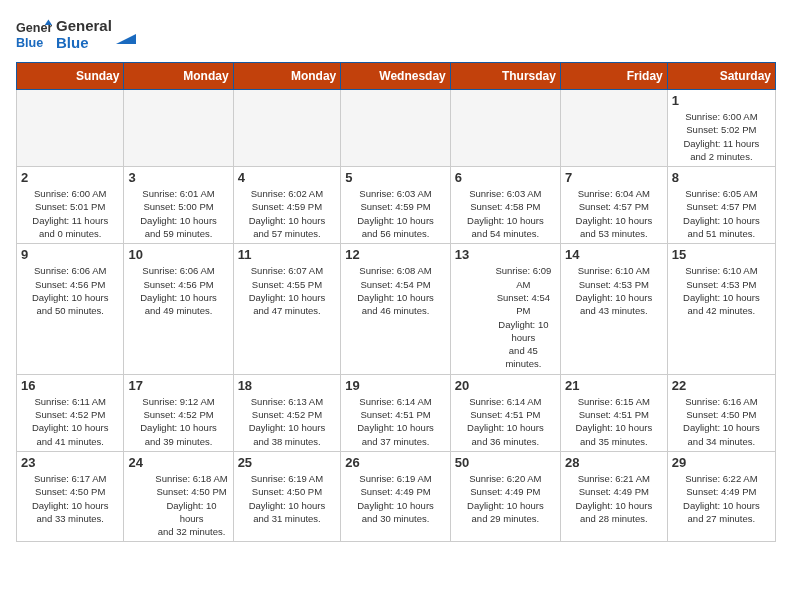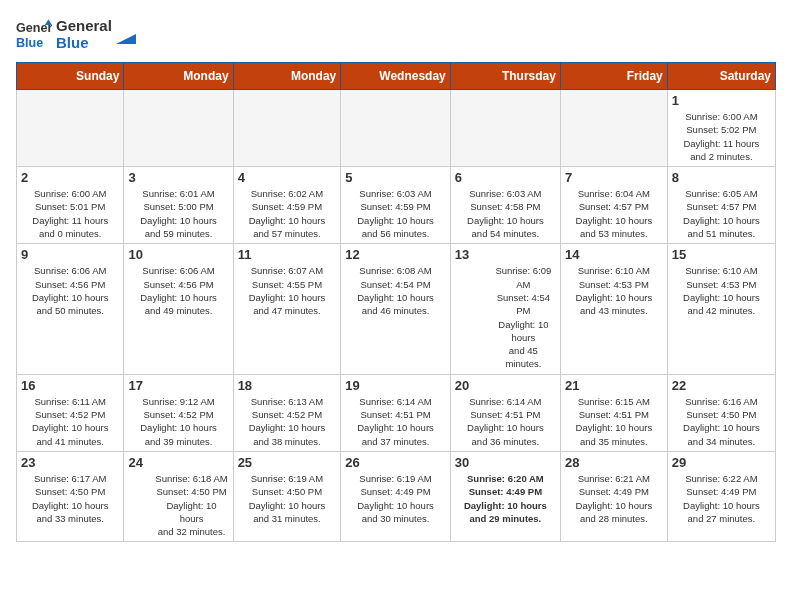--- a/index.html
+++ b/index.html
@@ -308,22 +308,22 @@
 and 31 minutes.</div>
         </td>
         <td>
           <div class="day-number">26</div>
           <div class="day-info" style="white-space: pre-line;">Sunrise: 6:19 AM
 Sunset: 4:49 PM
 Daylight: 10 hours
 and 30 minutes.</div>
         </td>
         <td>
-          <div class="day-number">30</div>
-          <div class="day-info" style="white-space: pre-line; font-weight: bold;">Sunrise: 6:20 AM
+          <div class="day-number">50</div>
+          <div class="day-info" style="white-space: pre-line;">Sunrise: 6:20 AM
 Sunset: 4:49 PM
 Daylight: 10 hours
 and 29 minutes.</div>
         </td>
         <td>
           <div class="day-number">28</div>
           <div class="day-info" style="white-space: pre-line;">Sunrise: 6:21 AM
 Sunset: 4:49 PM
 Daylight: 10 hours
 and 28 minutes.</div>

